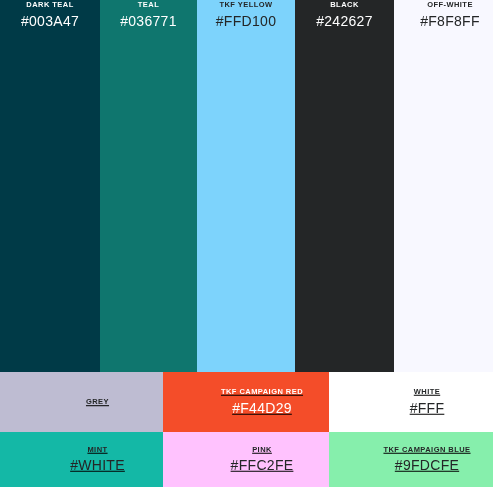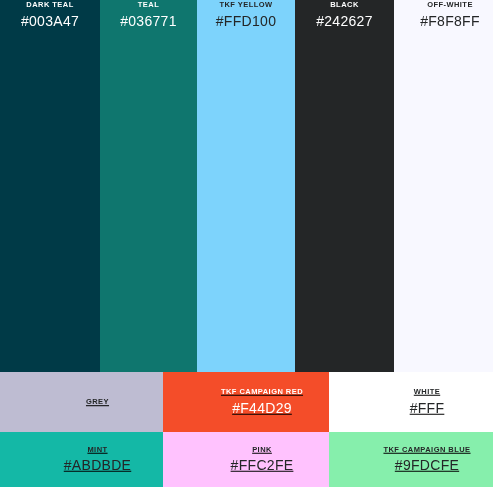--- a/index.html
+++ b/index.html
@@ -149,21 +149,21 @@
       </div>
     </div>
 
   </div>
 
   <div class="row" id="row-tertiary">
 
     <div class="swatch col-a" style="background:#14b8a6">
       <div class="label-block">
         <span class="swatch-name on-light">MINT</span>
-        <span class="swatch-hex on-light">#ABDBDE</span>
+        <span class="swatch-hex on-light">#WHITE</span>
       </div>
     </div>
 
     <div class="swatch col-b" style="background:#FFC2FE">
       <div class="label-block">
         <span class="swatch-name on-light">PINK</span>
         <span class="swatch-hex on-light">#FFC2FE</span>
       </div>
     </div>
 

